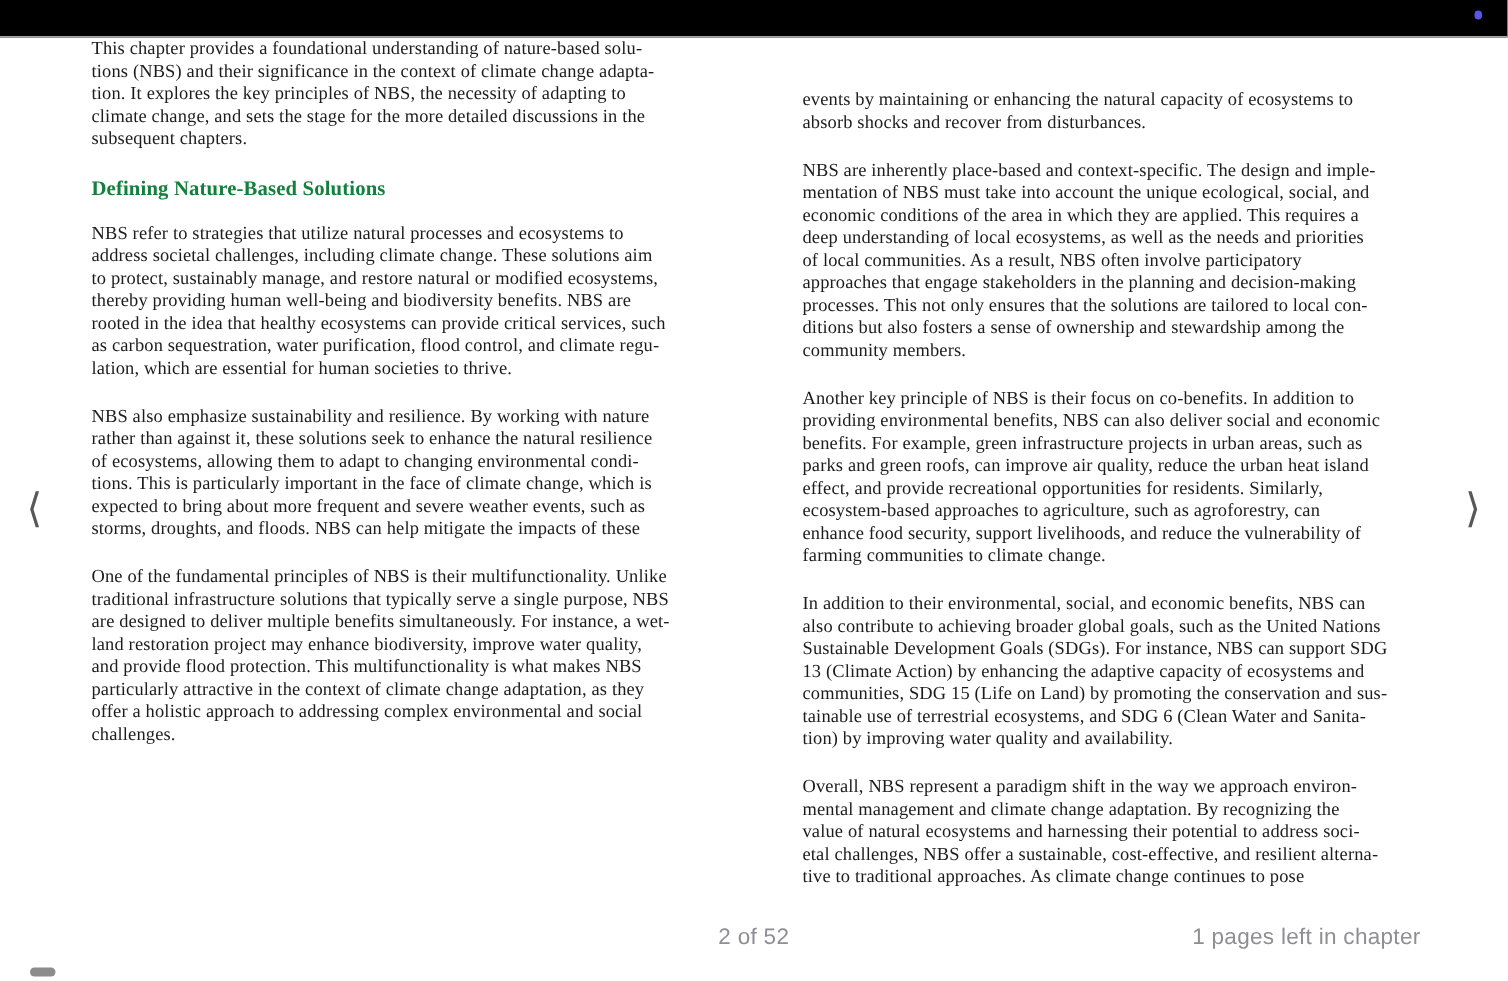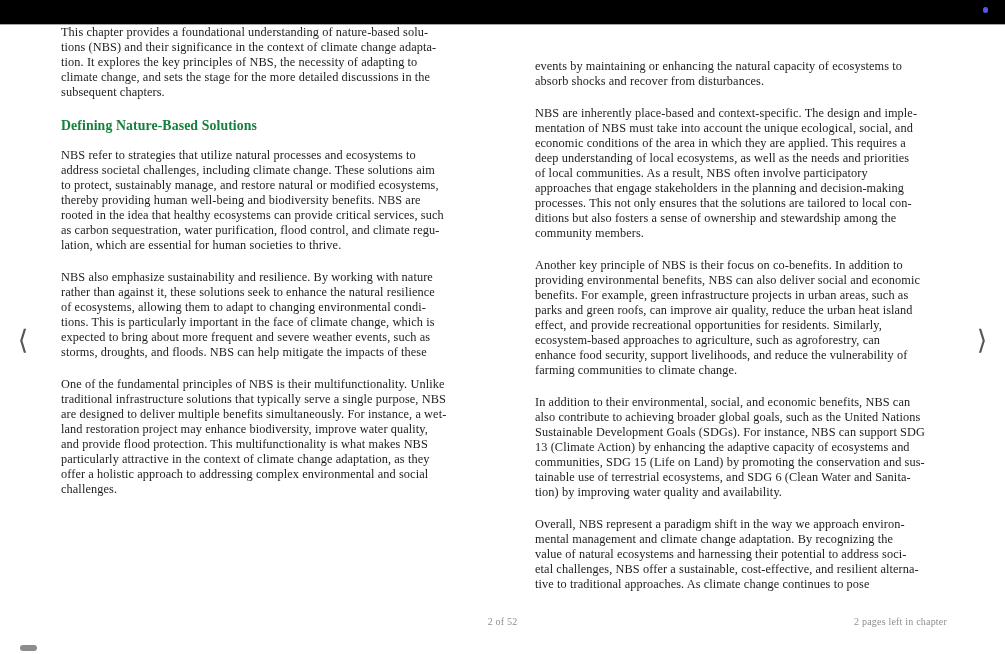--- a/index.html
+++ b/index.html
@@ -85,22 +85,22 @@
   .chevron {
     font-family: "DejaVu Sans", sans-serif;
     font-size: 27px;
     color: #58585c;
     line-height: 40px;
   }
   
   .footer-label {
     position: absolute;
     top: 616px;
-    font-family: Liberation Serif, serif;
-    font-size: 10px;
+    font-family: Liberation Sans, sans-serif;
+    font-size: 15px;
     color: #8e8e93;
     letter-spacing: 0.2px;
   }
   .page-indicator {
     left: 0;
     width: 1005px;
     text-align: center;
   }
   .pages-left {
     right: 58px;
@@ -193,17 +193,17 @@
 value of natural ecosystems and harnessing their potential to address soci-
 etal challenges, NBS offer a sustainable, cost-effective, and resilient alterna-
 tive to traditional approaches. As climate change continues to pose</p>
   </div>
 
   <button class="nav-button nav-next">
     <span class="chevron">⟩</span>
   </button>
 
   <div class="footer-label page-indicator">2 of 52</div>
-  <div class="footer-label pages-left">2 pages left in chapter</div>
+  <div class="footer-label pages-left">1 pages left in chapter</div>
 
   <div class="bottom-pill"></div>
 
 </div>
 
 </body></html>

